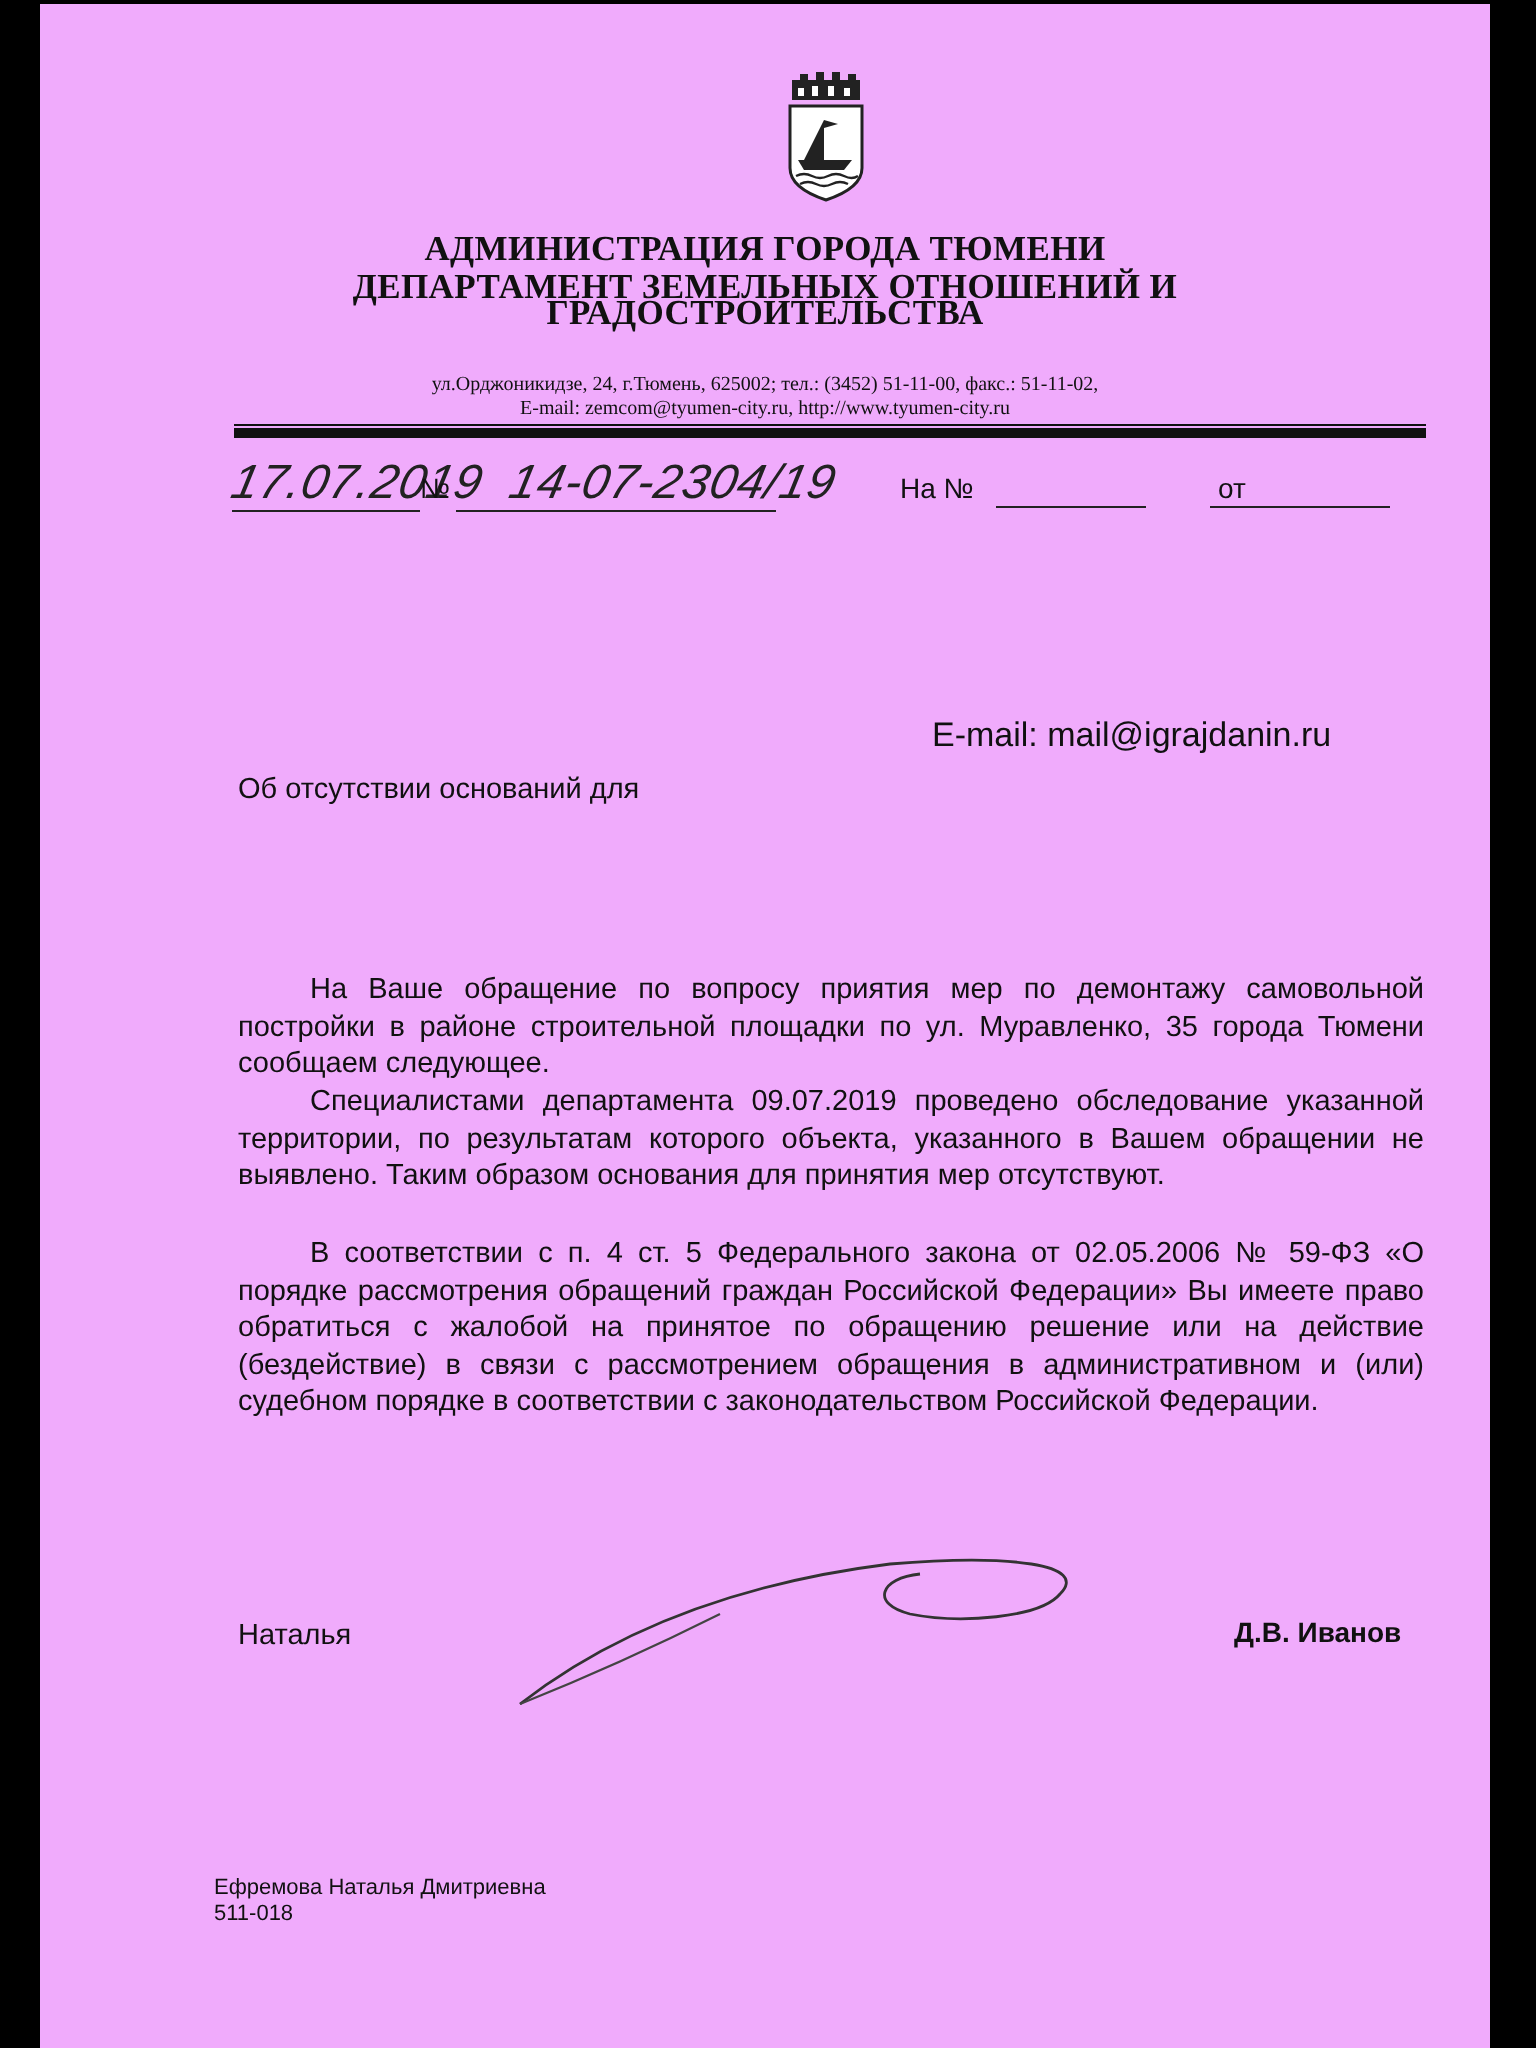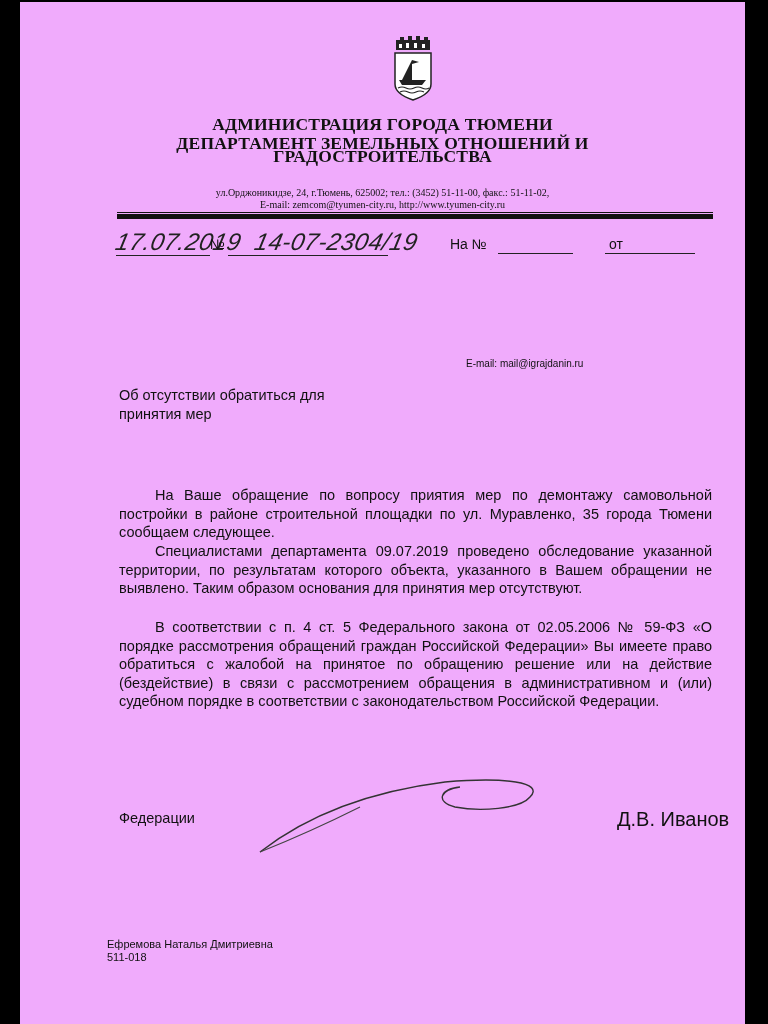--- a/index.html
+++ b/index.html
@@ -35,31 +35,31 @@
   .num-hw { left: 235px; top: 226px; }
   .lbl { font-size: 14px; color: #111; }
   .lbl-no { left: 190px; top: 234px; }
   .lbl-na { left: 430px; top: 234px; }
   .lbl-ot { left: 565px; top: 234px; margin-left: 24px; }
   .underline { height: 1px; background: #222; }
   .ul-date { left: 96px; top: 253px; width: 94px; }
   .ul-num { left: 208px; top: 253px; width: 160px; }
   .ul-na { left: 478px; top: 251px; width: 75px; }
   .ul-ot { left: 585px; top: 251px; width: 90px; }
-  .email-to { left: 446px; top: 356px; font-size: 10px; text-align: right; }
+  .email-to { left: 446px; top: 356px; font-size: 17px; text-align: right; }
   .subject { left: 99px; top: 384px; font-size: 14.5px; line-height: 19px; }
   .body-text {
     left: 99px; width: 593px; font-size: 14.5px; line-height: 18.6px; text-align: justify; color: #111;
   }
   .p1 { top: 484px; }
   .p2 { top: 540px; }
   .p3 { top: 616px; }
   .body-text p { margin: 0; text-indent: 36px; }
   .director { left: 99px; top: 808px; font-size: 14.5px; }
-  .signer { left: 597px; top: 806px; font-size: 20px; }
+  .signer { left: 597px; top: 806px; font-size: 14px; font-weight: bold; }
   .signature { left: 225px; top: 765px; width: 300px; height: 90px; }
   .exec { left: 87px; top: 936px; font-size: 11px; line-height: 13px; }
 </style>
 </head>
 <body>
 
 <div class="page">
 
   <svg class="abs emblem" viewBox="0 0 46 70">
 
@@ -93,35 +93,34 @@
   <div class="abs hw num-hw">14-07-2304/19</div>
   <div class="abs underline ul-num"></div>
   <div class="abs lbl lbl-na">На №</div>
   <div class="abs underline ul-na"></div>
   <div class="abs lbl lbl-ot">от</div>
   <div class="abs underline ul-ot"></div>
 
   <div class="abs email-to">E-mail: mail@igrajdanin.ru</div>
 
   <div class="abs subject">
-    <div>Об отсутствии обратиться для</div>
-    <div>принятия мер</div>
+    <div>Об отсутствии оснований для</div>
   </div>
 
   <div class="abs body-text p1">
     <p>На Ваше обращение  по вопросу приятия мер по демонтажу самовольной постройки в районе строительной площадки по ул. Муравленко, 35 города Тюмени  сообщаем следующее.</p>
   </div>
   <div class="abs body-text p2">
     <p>Специалистами департамента 09.07.2019 проведено обследование указанной территории, по результатам которого объекта, указанного в Вашем обращении не выявлено. Таким образом основания для принятия мер отсутствуют.</p>
   </div>
   <div class="abs body-text p3">
     <p>В соответствии с п. 4 ст. 5 Федерального закона от 02.05.2006 № 59-ФЗ «О порядке рассмотрения обращений граждан Российской Федерации» Вы имеете право обратиться с жалобой на принятое по обращению решение или на действие (бездействие) в связи с рассмотрением обращения в административном и (или) судебном порядке в соответствии с законодательством Российской Федерации.</p>
   </div>
 
-  <div class="abs director">Федерации</div>
+  <div class="abs director">Наталья</div>
 
   <svg class="abs signature" viewBox="0 0 300 90">
     <path d="M15 85 C 60 50, 120 25, 200 15 C 260 10, 300 15, 285 30 C 275 42, 235 45, 210 40 C 190 35, 195 22, 215 20" fill="none" stroke="#333" stroke-width="1.4"></path>
     <path d="M15 85 C 40 75, 75 60, 115 40" fill="none" stroke="#444" stroke-width="1.1"></path>
   </svg>
 
   <div class="abs signer">Д.В. Иванов</div>
 
   <div class="abs exec">
     <div>Ефремова Наталья Дмитриевна</div>

